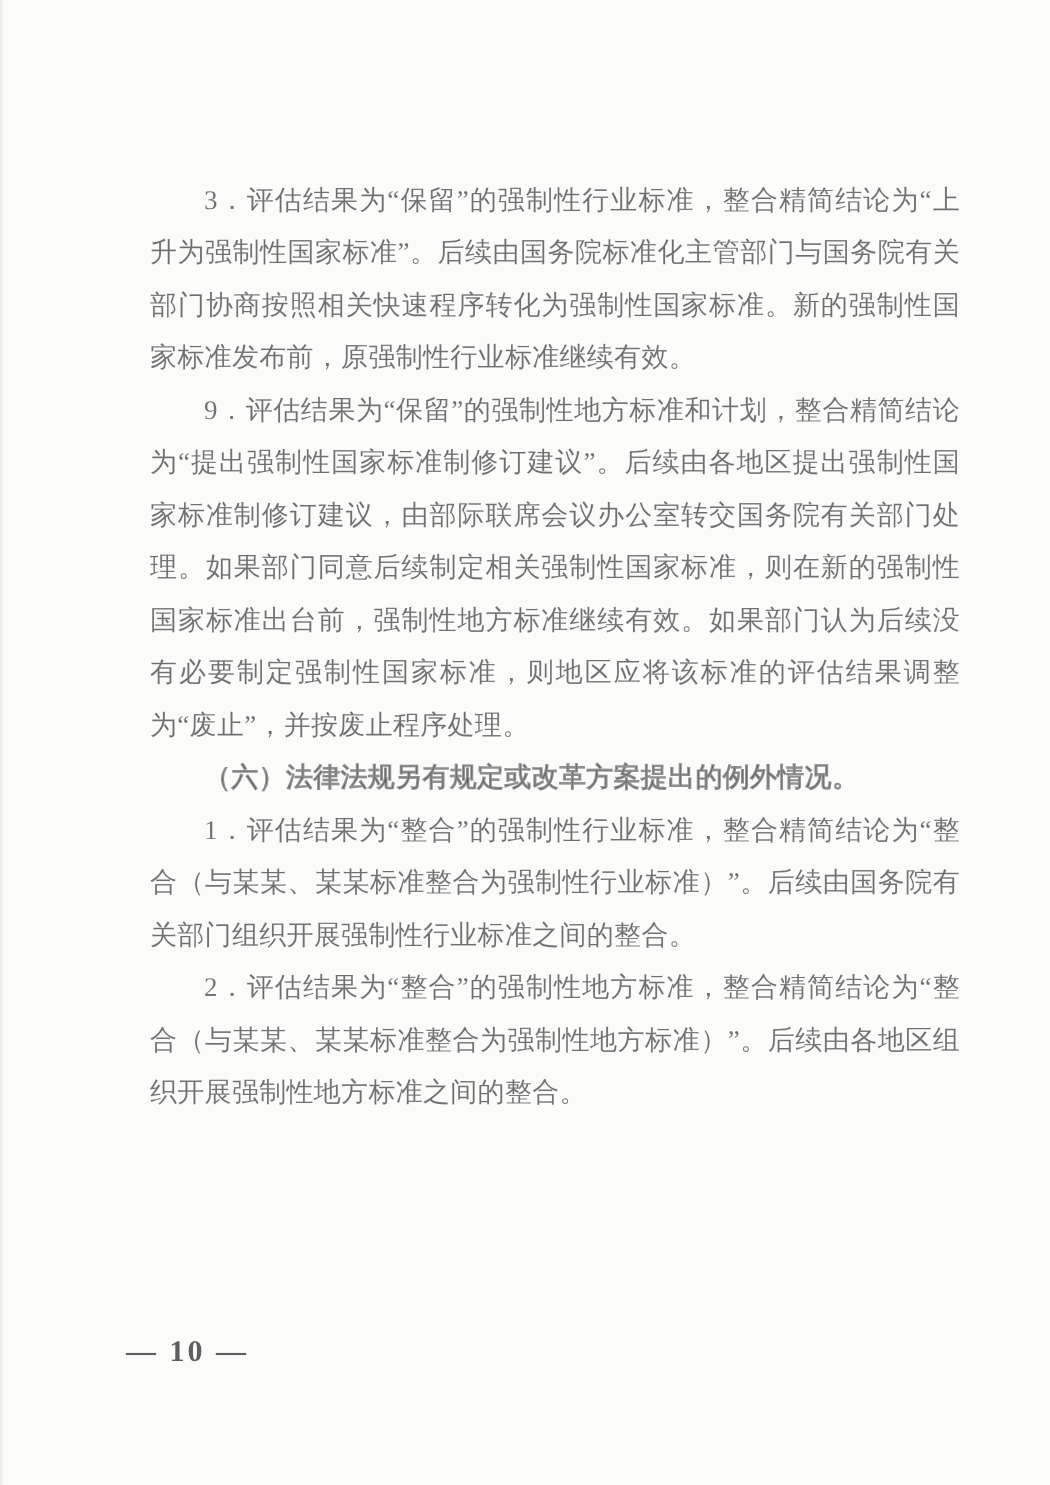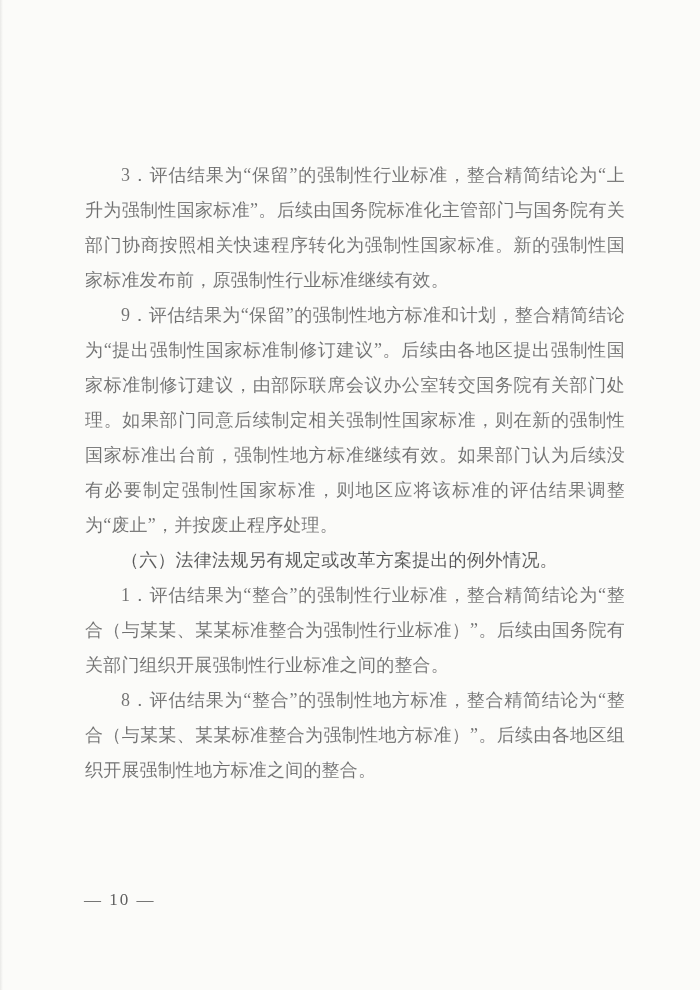--- a/index.html
+++ b/index.html
@@ -30,57 +30,57 @@
     content:"";
     position:absolute;
     left:0;
     top:0;
     bottom:0;
     width:3px;
     background:linear-gradient(90deg,rgba(0,0,0,0.07),rgba(0,0,0,0));
   }
   .content{
     position:absolute;
-    left:85px;
+    left:100px;
     top:116px;
     width:540px;
-    margin-top:42px;
   }
   .para{
     margin:0;
     font-size:18px;
     line-height:35px;
     letter-spacing:0.2px;
     text-align:justify;
     text-justify:inter-ideograph;
     text-indent:2em;
     color:var(--text);
     font-weight:400;
     
     -webkit-text-stroke:0.2px rgba(255,255,255,0.35);
   }
   .para.heading{
     color:var(--heading);
-    font-weight:400;
+    font-weight:700;
   }
   .page-number{
     position:absolute;
     left:84px;
     top:890px;
-    font-size:17px;
+    font-size:20px;
     letter-spacing:2px;
     color:var(--pagenum);
     white-space:nowrap;
+    font-weight:bold;
   }
 </style>
 </head>
 <body>
 
 <div class="page">
   <div class="content">
     <p class="para">3．评估结果为“保留”的强制性行业标准，整合精简结论为“上升为强制性国家标准”。后续由国务院标准化主管部门与国务院有关部门协商按照相关快速程序转化为强制性国家标准。新的强制性国家标准发布前，原强制性行业标准继续有效。</p>
     <p class="para">9．评估结果为“保留”的强制性地方标准和计划，整合精简结论为“提出强制性国家标准制修订建议”。后续由各地区提出强制性国家标准制修订建议，由部际联席会议办公室转交国务院有关部门处理。如果部门同意后续制定相关强制性国家标准，则在新的强制性国家标准出台前，强制性地方标准继续有效。如果部门认为后续没有必要制定强制性国家标准，则地区应将该标准的评估结果调整为“废止”，并按废止程序处理。</p>
     <p class="para heading">（六）法律法规另有规定或改革方案提出的例外情况。</p>
     <p class="para">1．评估结果为“整合”的强制性行业标准，整合精简结论为“整合（与某某、某某标准整合为强制性行业标准）”。后续由国务院有关部门组织开展强制性行业标准之间的整合。</p>
-    <p class="para">8．评估结果为“整合”的强制性地方标准，整合精简结论为“整合（与某某、某某标准整合为强制性地方标准）”。后续由各地区组织开展强制性地方标准之间的整合。</p>
+    <p class="para">2．评估结果为“整合”的强制性地方标准，整合精简结论为“整合（与某某、某某标准整合为强制性地方标准）”。后续由各地区组织开展强制性地方标准之间的整合。</p>
   </div>
   <div class="page-number">— 10 —</div>
 </div>
 
 </body></html>

